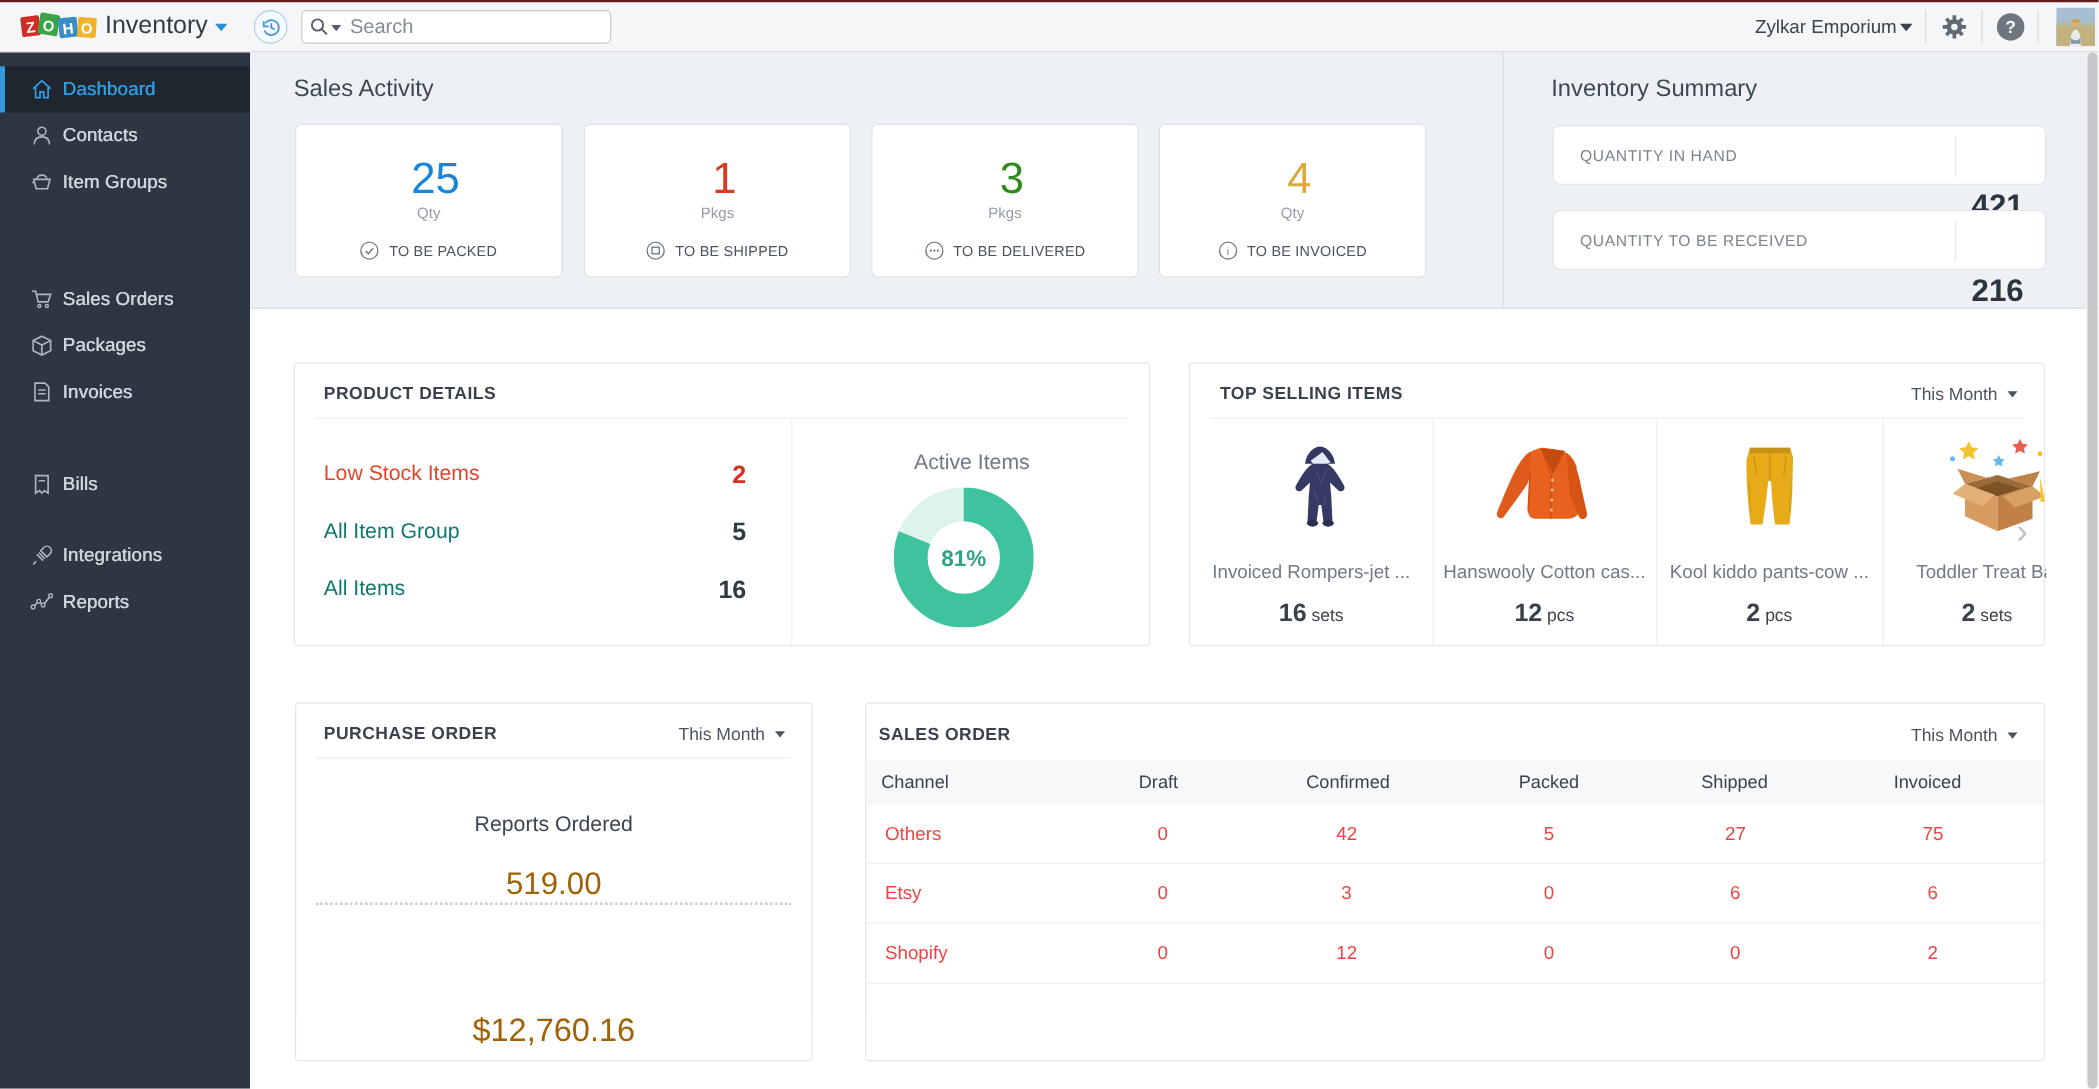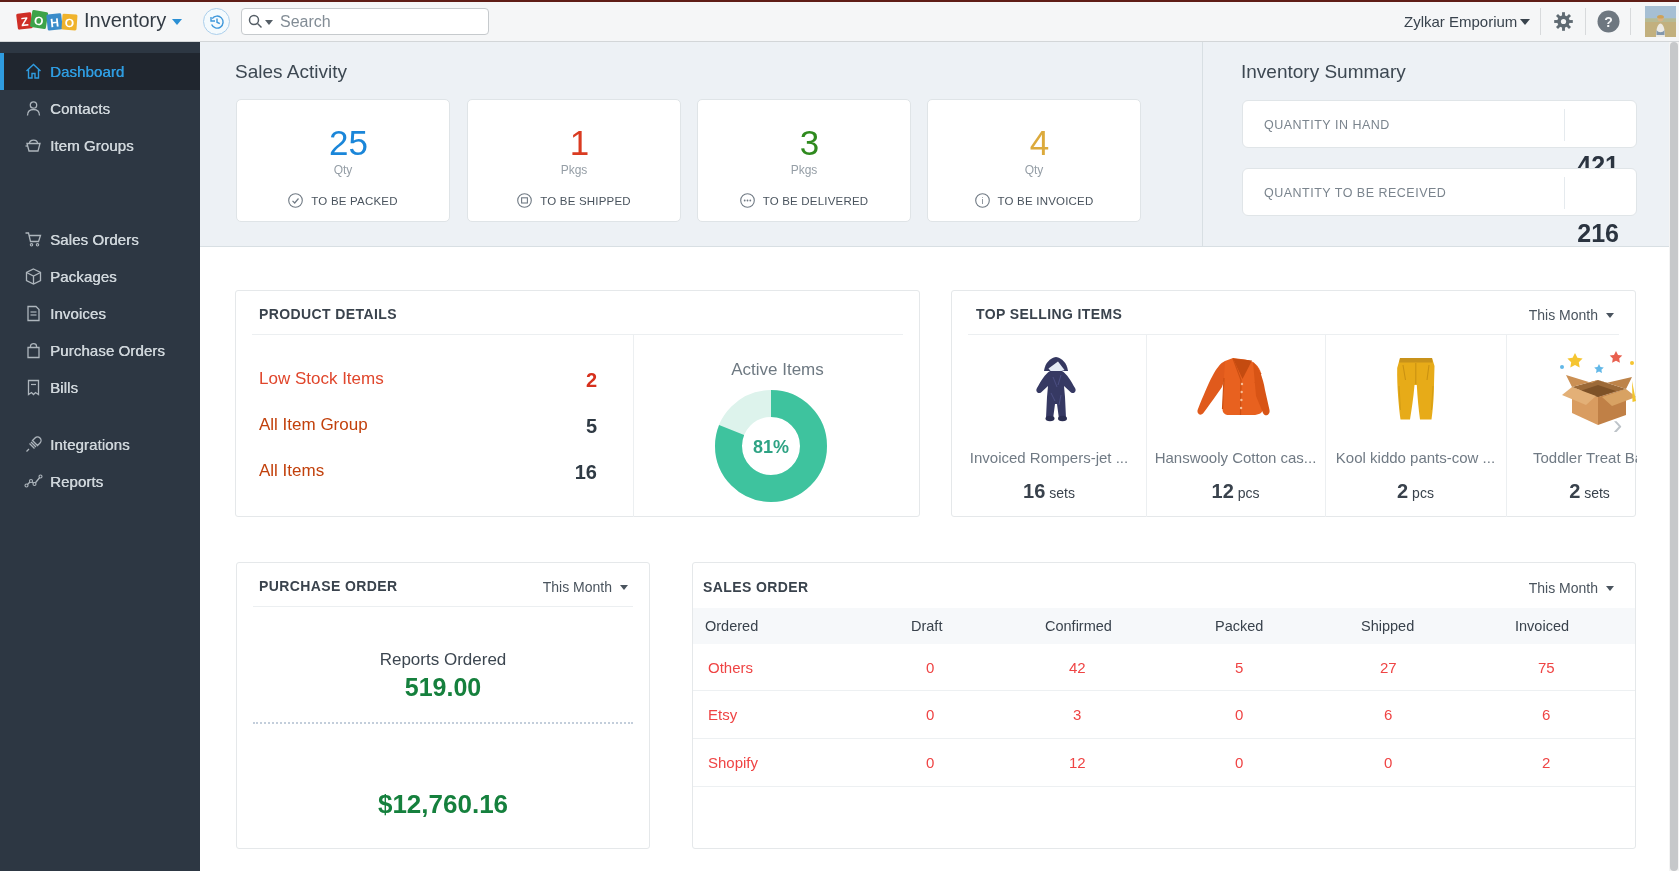--- a/index.html
+++ b/index.html
@@ -50,40 +50,40 @@
 
 .card { position:absolute; background:#fff; border:1px solid #e5e8ea; border-radius:3px; }
 .chead { position:absolute; left:16px; right:16px; top:0; height:44px; border-bottom:1px solid #eceff1; }
 .ctitle { position:absolute; top:15px; font-size:14px; font-weight:700; color:#3a434d; letter-spacing:0.4px; }
 .month { position:absolute; top:16px; font-size:14px; color:#4a545e; }
 .mcaret { position:absolute; top:22px; width:0; height:0; border-left:4px solid transparent; border-right:4px solid transparent; border-top:5px solid #4a545e; }
 
 
 #pd { left:235px; top:290px; width:685px; height:227px; }
 .pdrow { position:absolute; left:23px; width:338px; }
-.pdrow .l { position:absolute; left:0; font-size:17px; color:#c2410c; }
+.pdrow .l { position:absolute; left:0; font-size:17px; color:#0f766e; }
 .pdrow .v { position:absolute; right:0; font-size:20px; font-weight:700; color:#2f3a44; }
 #pdsep { position:absolute; left:397px; top:44px; width:1px; height:182px; background:#eceff1; }
 #aititle { position:absolute; left:398px; width:287px; top:69px; text-align:center; font-size:17px; color:#6e7982; }
 #donut { position:absolute; left:715px; top:390px; }
 
 
 #ts { left:951px; top:290px; width:685px; height:227px; }
 .tscol { position:absolute; top:45px; height:182px; text-align:center; }
 .tsdiv { position:absolute; top:44px; width:1px; height:182px; background:#eceff1; }
 .tsname { position:absolute; width:100%; top:113px; font-size:15px; color:#707a84; white-space:nowrap; overflow:hidden; }
 .tsqty { position:absolute; width:100%; top:144px; font-size:14px; color:#39424c; }
 .tsqty b { font-size:20px; font-weight:700; }
 #chev { position:absolute; left:661px; top:118px; font-size:28px; color:#bdc3c8; z-index:5; }
 
 
 #po { left:236px; top:562px; width:414px; height:287px; }
 .pocenter { position:absolute; left:0; width:100%; text-align:center; }
 .polbl { font-size:17px; color:#3c4650; }
-.poval { font-size:25px; font-weight:700; color:#15803d; }
+.poval { font-size:25px; font-weight:400; color:#a16207;margin-top:20px; }
 #podot { position:absolute; left:16px; right:16px; top:159px; border-top:2px dotted #c3cedb; }
 
 
 #so { left:692px; top:562px; width:944px; height:287px; }
 #sohead { position:absolute; left:0; top:45px; width:942px; height:36px; background:#f6f8fa; }
 .th { position:absolute; top:55px; font-size:14.5px; color:#39424c; font-weight:400; }
 .td { position:absolute; font-size:15px; color:#ef4444; }
 .sorow { position:absolute; left:0; width:942px; height:1px; background:#edf0f2; }
 
 
@@ -197,27 +197,20 @@
       <div class="lbl">Packages</div>
     </div>
     <div class="mi" style="top:253px">
       <svg class="ico" viewBox="0 0 19 19">
           <path d="M4 2.5 H12 L15 5.5 V16.5 H4 Z" fill="none" stroke="#aeb6bd" stroke-width="1.3"></path>
           <line x1="6.5" y1="8" x2="12.5" y2="8" stroke="#aeb6bd" stroke-width="1.2"></line>
           <line x1="6.5" y1="11" x2="12.5" y2="11" stroke="#aeb6bd" stroke-width="1.2"></line>
         </svg>
       <div class="lbl">Invoices</div>
     </div>
-    <div class="mi" style="top:290px">
-      <svg class="ico" viewBox="0 0 19 19">
-          <path d="M4 6.5 H15 V16.5 H4 Z" fill="none" stroke="#aeb6bd" stroke-width="1.3"></path>
-          <path d="M6.5 6.5 V5 C6.5 1.8 12.5 1.8 12.5 5 V6.5" fill="none" stroke="#aeb6bd" stroke-width="1.3"></path>
-        </svg>
-      <div class="lbl">Purchase Orders</div>
-    </div>
     <div class="mi" style="top:327px">
       <svg class="ico" viewBox="0 0 19 19">
           <path d="M4.5 2.5 H14.5 V16.5 L11.5 14.5 L9.5 16.5 L7.5 14.5 L4.5 16.5 Z" fill="none" stroke="#aeb6bd" stroke-width="1.3"></path>
           <line x1="7" y1="6.5" x2="12" y2="6.5" stroke="#aeb6bd" stroke-width="1.2"></line>
         </svg>
       <div class="lbl">Bills</div>
     </div>
     <div class="mi" style="top:384px">
       <svg class="ico" viewBox="0 0 19 19">
           <path d="M5 14 L2.5 16.5 M7 7 L12 12 M5.5 8.5 L10.5 13.5" fill="none" stroke="#aeb6bd" stroke-width="1.3"></path>
@@ -389,21 +382,21 @@
     <div class="pocenter poval" style="top:110px">519.00</div>
     <div id="podot"></div>
     <div class="pocenter poval" style="top:226px; font-size:26px">$12,760.16</div>
   </div>
 
   <div class="card" id="so">
     <div class="ctitle" style="left:10px; top:16px">SALES ORDER</div>
     <div class="month" style="right:37px; top:17px">This Month</div>
     <div class="mcaret" style="right:21px; top:23px"></div>
     <div id="sohead"></div>
-    <div class="th" style="left:12px">Ordered</div>
+    <div class="th" style="left:12px">Channel</div>
     <div class="th" style="left:218px">Draft</div>
     <div class="th" style="left:352px">Confirmed</div>
     <div class="th" style="left:522px">Packed</div>
     <div class="th" style="left:668px">Shipped</div>
     <div class="th" style="left:822px">Invoiced</div>
     <div class="td" style="left:15px; top:96px">Others</div>
     <div class="td" style="left:233px; top:96px">0</div>
     <div class="td" style="left:376px; top:96px">42</div>
     <div class="td" style="left:542px; top:96px">5</div>
     <div class="td" style="left:687px; top:96px">27</div>

